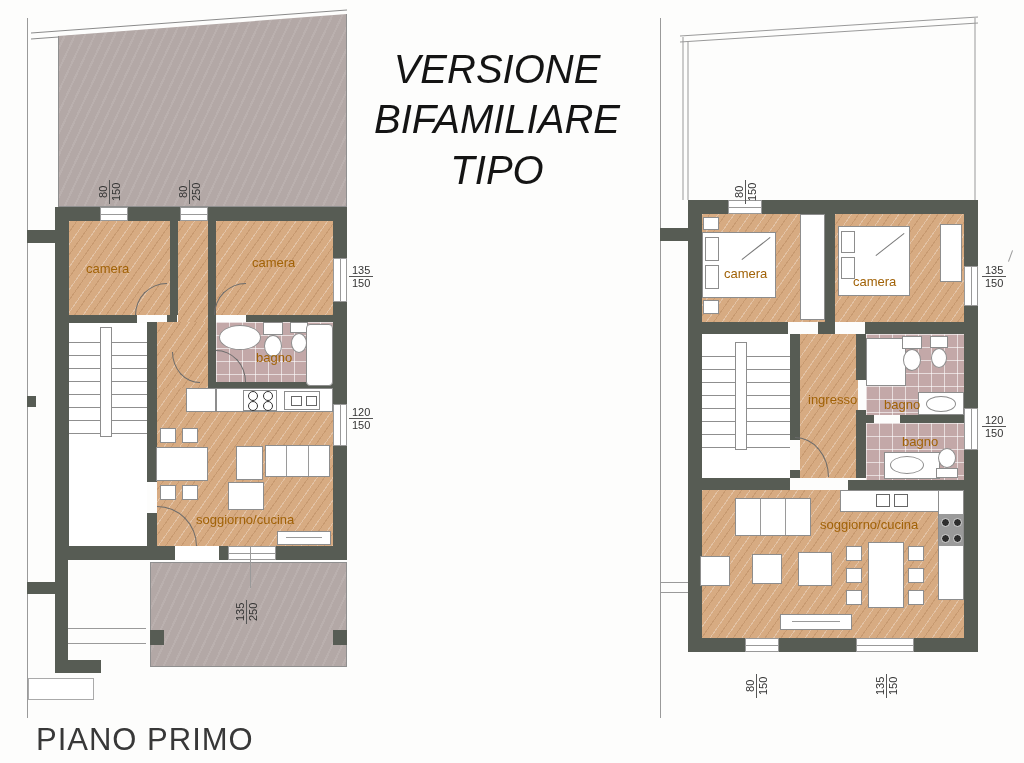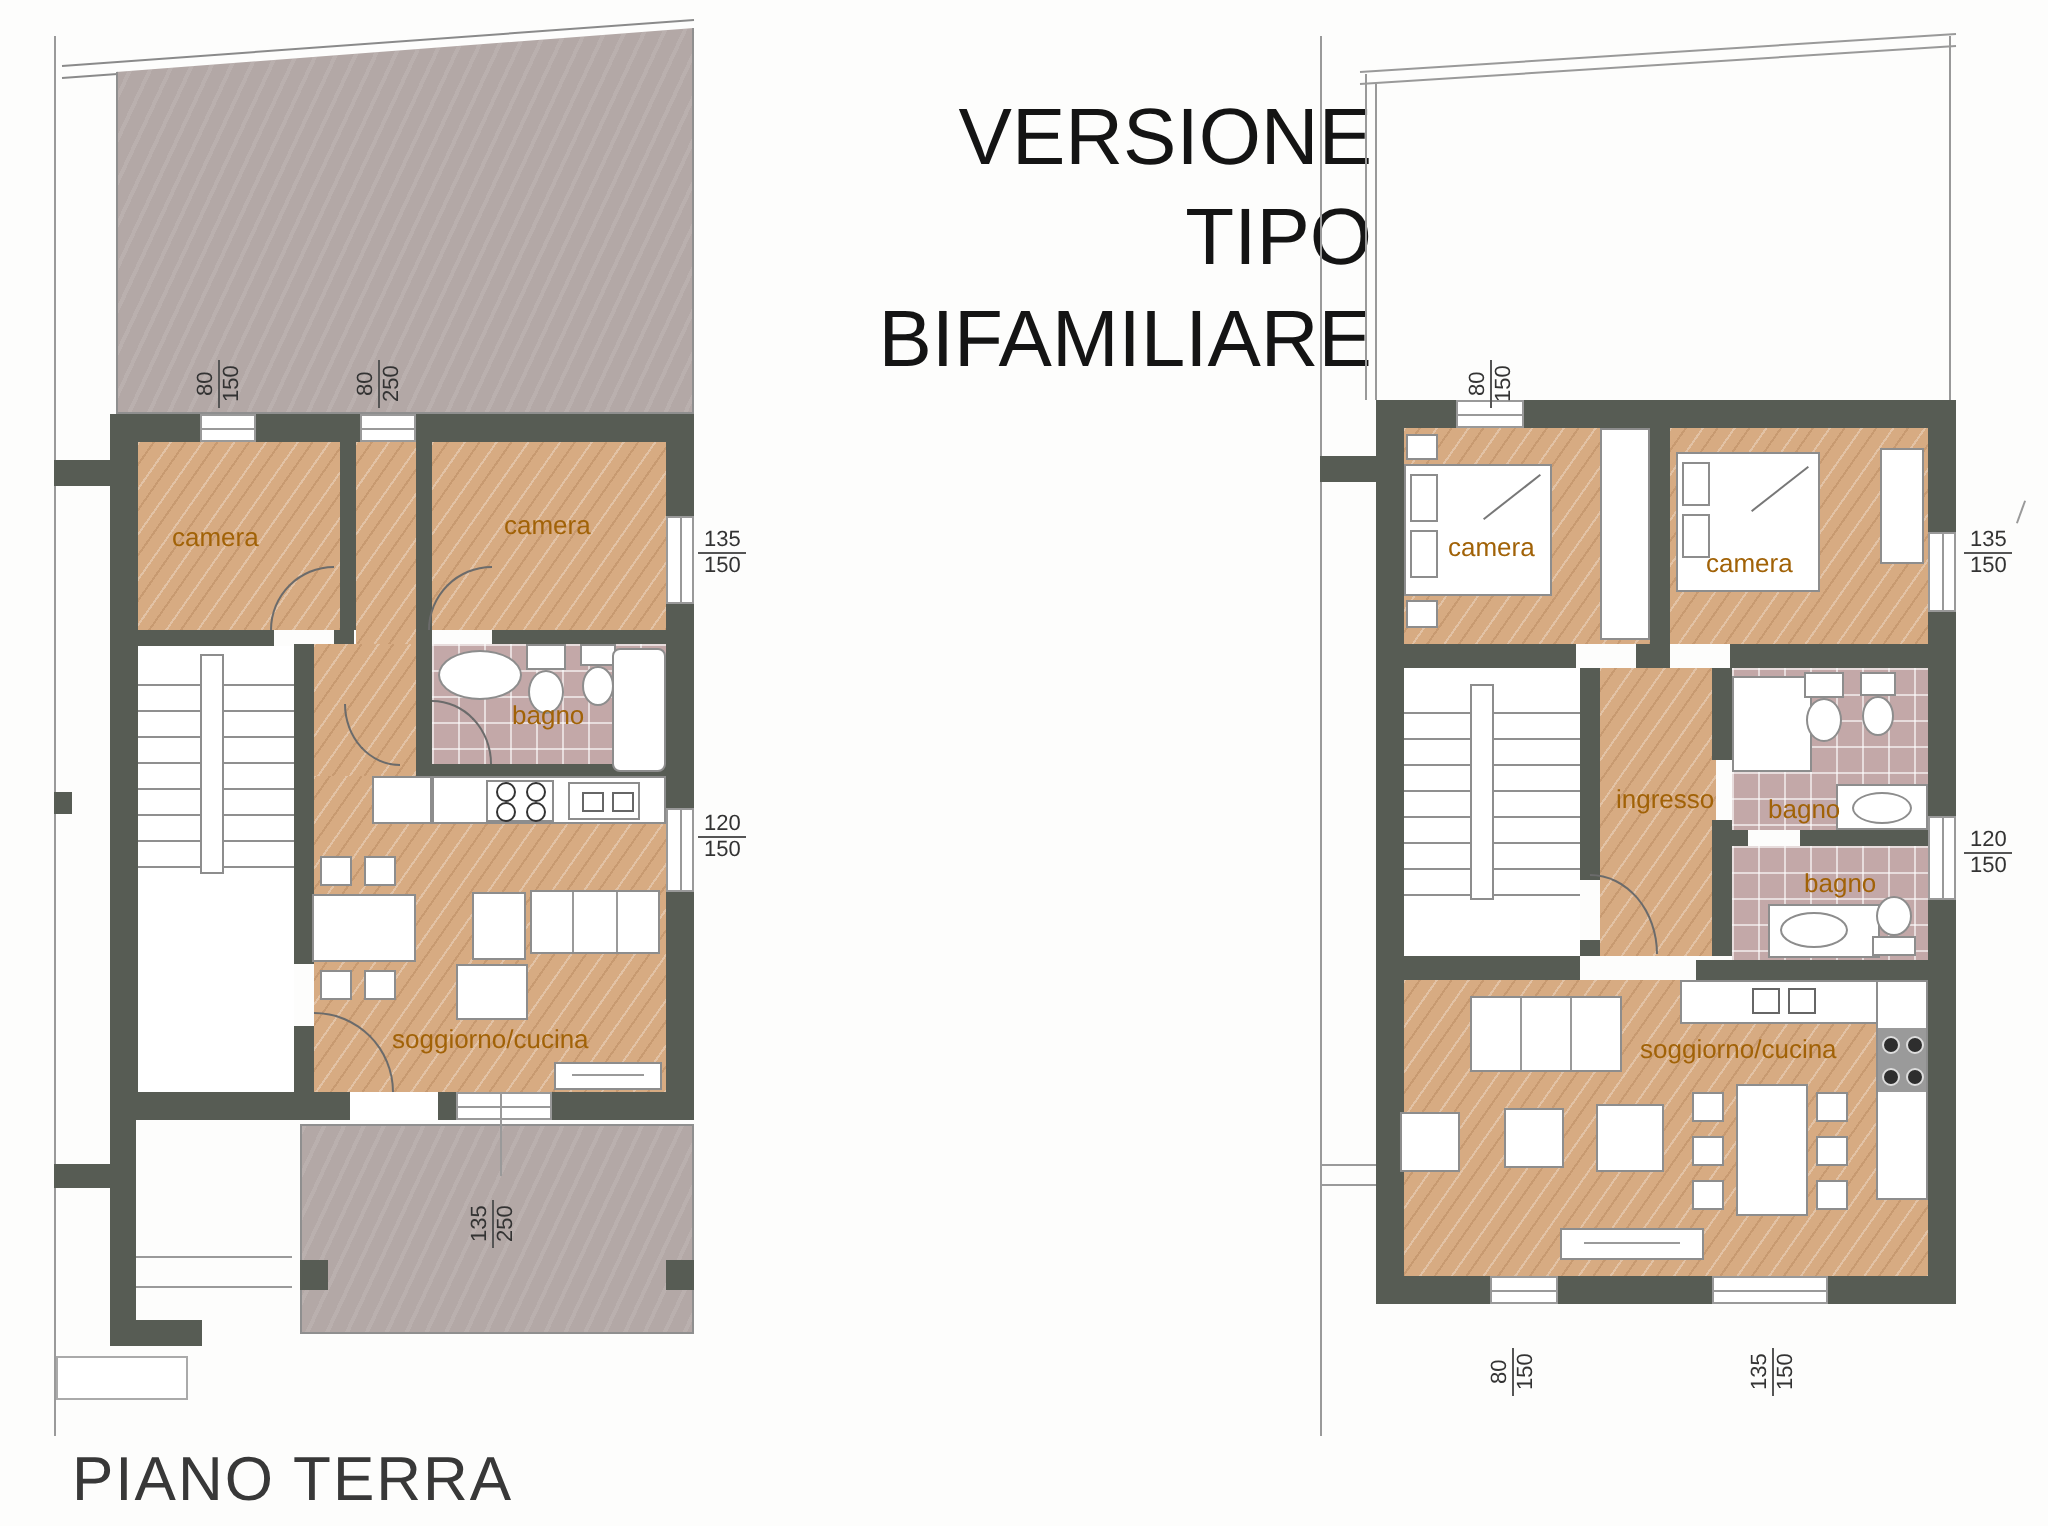--- a/index.html
+++ b/index.html
@@ -26,38 +26,38 @@
   .arc-bl{border-width:0 0 1px 1px;border-bottom-left-radius:100%;}
   .arc-br{border-width:0 1px 1px 0;border-bottom-right-radius:100%;}
   .steps{position:absolute;background:repeating-linear-gradient(to bottom,#fff 0 12px,#8f8f8f 12px 13px);}
   .room-label{position:absolute;font-size:13px;color:#a16207;white-space:nowrap;}
   .frac{display:inline-block;text-align:center;font-size:11px;line-height:1.12;color:#333;}
   .frac span{display:block;padding:0 3px;}
   .frac .n{border-bottom:1px solid #555;}
   .vdim{position:absolute;transform:rotate(-90deg);transform-origin:0 0;}
   .hdim{position:absolute;}
   .floor-label{position:absolute;font-size:31px;color:#383838;letter-spacing:1px;}
-  .title{position:absolute;left:356px;top:44px;width:330px;text-align:right;
-         font-size:40px;line-height:1.26;color:#141414;}
+  .title{position:absolute;left:332px;top:44px;width:330px;text-align:center;
+         font-size:40px;line-height:1.26;color:#141414;font-style:italic;}
   .burners{position:absolute;display:grid;grid-template-columns:1fr 1fr;place-items:center;}
   .b{width:8px;height:8px;border:1px solid #333;border-radius:50%;background:#fff;}
   .b2{width:7px;height:7px;border-radius:50%;background:#2e2e2e;border:1px solid #ddd;}
   .sq{position:absolute;background:#fff;border:1px solid #666;box-sizing:border-box;}
   .fold{position:absolute;height:1px;background:#777;}
   svg{position:absolute;}
 </style>
 </head>
 <body>
 
 <div id="canvas">
 
   <div class="title">
     <div>VERSIONE</div>
+    <div>BIFAMILIARE</div>
     <div>TIPO</div>
-    <div>BIFAMILIARE</div>
   </div>
 
   <div class="ln" style="left:27px;top:18px;width:1px;height:700px"></div>
 
   <svg style="left:27px;top:2px" width="322" height="40" viewBox="0 0 322 40">
     <line x1="4" y1="31" x2="320" y2="8" stroke="#8a8a8a" stroke-width="1"></line>
     <line x1="4" y1="37" x2="320" y2="14" stroke="#8a8a8a" stroke-width="1"></line>
   </svg>
   <div class="terr" style="left:58px;top:2px;width:289px;height:205px;clip-path:polygon(0 34px,100% 12px,100% 100%,0 100%)"></div>
 
@@ -163,21 +163,21 @@
   <div class="hdim" style="left:349px;top:264px">
     <div class="frac"><span class="n">135</span><span class="d">150</span></div>
   </div>
   <div class="hdim" style="left:349px;top:406px">
     <div class="frac"><span class="n">120</span><span class="d">150</span></div>
   </div>
   <div class="vdim" style="left:234px;top:624px">
     <div class="frac"><span class="n">135</span><span class="d">250</span></div>
   </div>
 
-  <div class="floor-label" style="left:36px;top:722px">PIANO TERRA</div>
+  <div class="floor-label" style="left:36px;top:722px">PIANO PRIMO</div>
 
   <div class="ln" style="left:660px;top:18px;width:1px;height:700px"></div>
 
   <svg style="left:660px;top:8px" width="330" height="196" viewBox="0 0 330 196">
     <line x1="20" y1="28" x2="318" y2="9" stroke="#999" stroke-width="1"></line>
     <line x1="20" y1="34" x2="318" y2="15" stroke="#999" stroke-width="1"></line>
     <line x1="23" y1="29" x2="23" y2="192" stroke="#999" stroke-width="1"></line>
     <line x1="28" y1="34" x2="28" y2="192" stroke="#999" stroke-width="1"></line>
     <line x1="315" y1="10" x2="315" y2="192" stroke="#999" stroke-width="1"></line>
   </svg>

